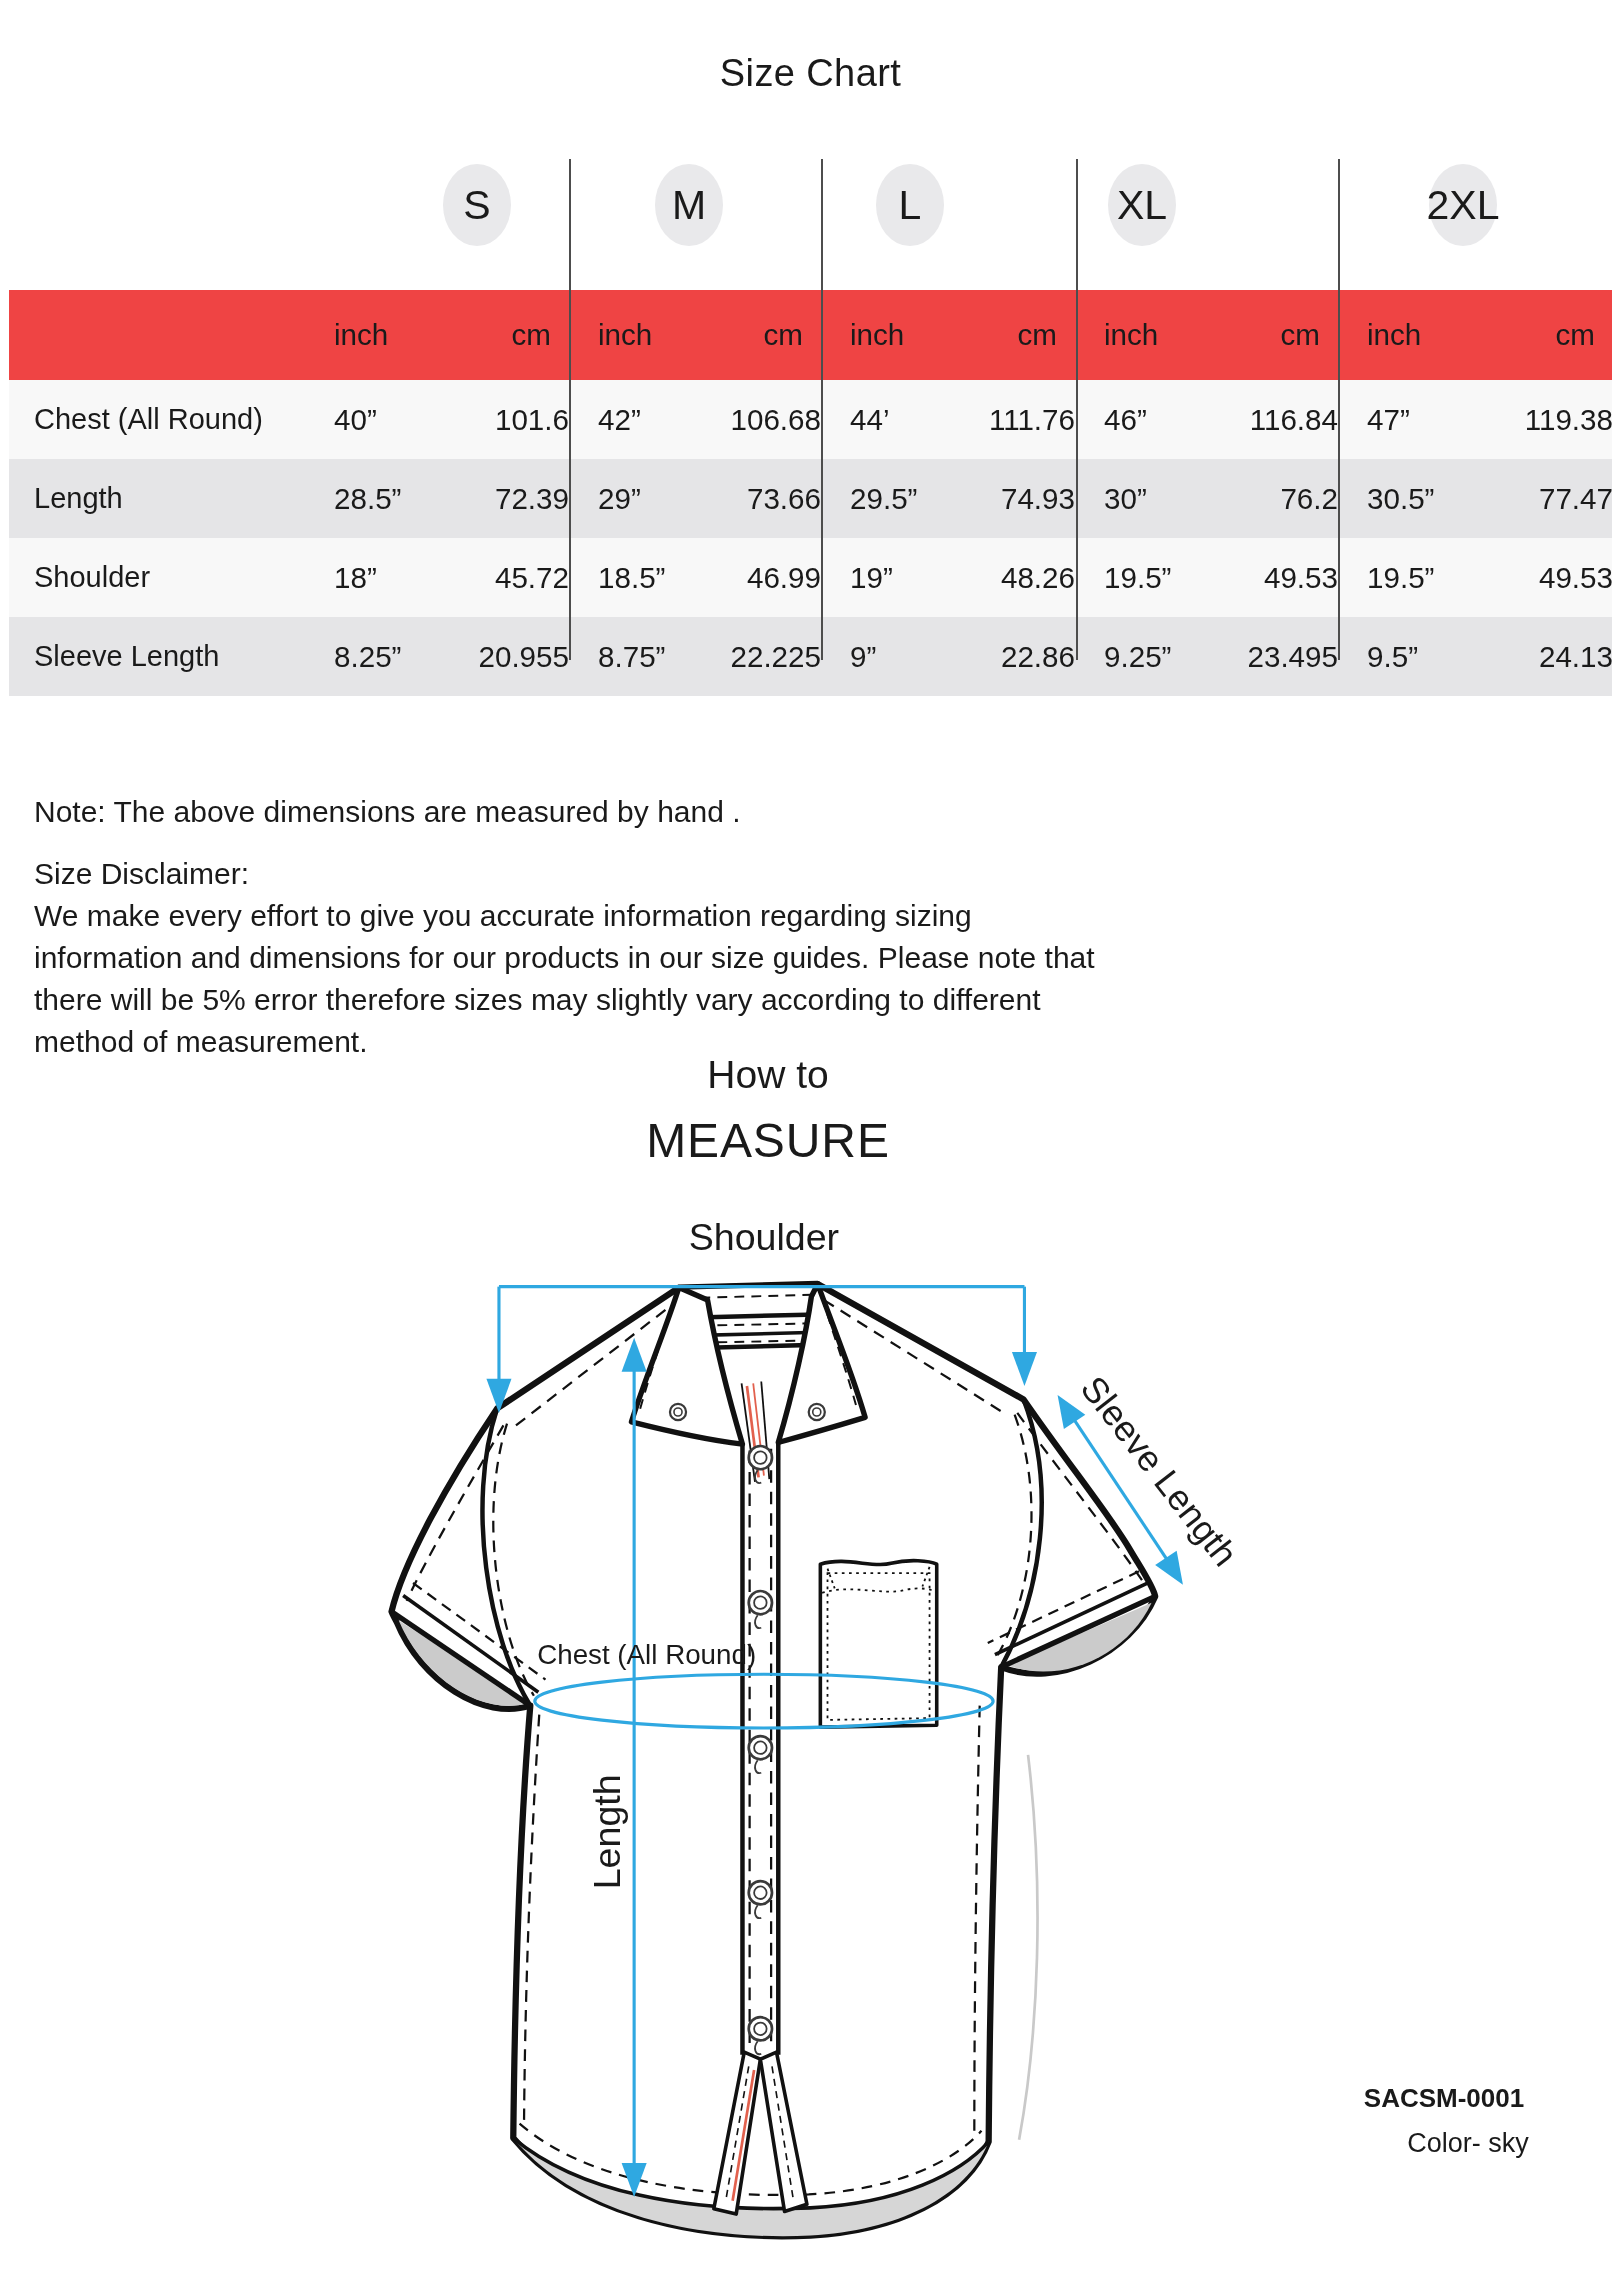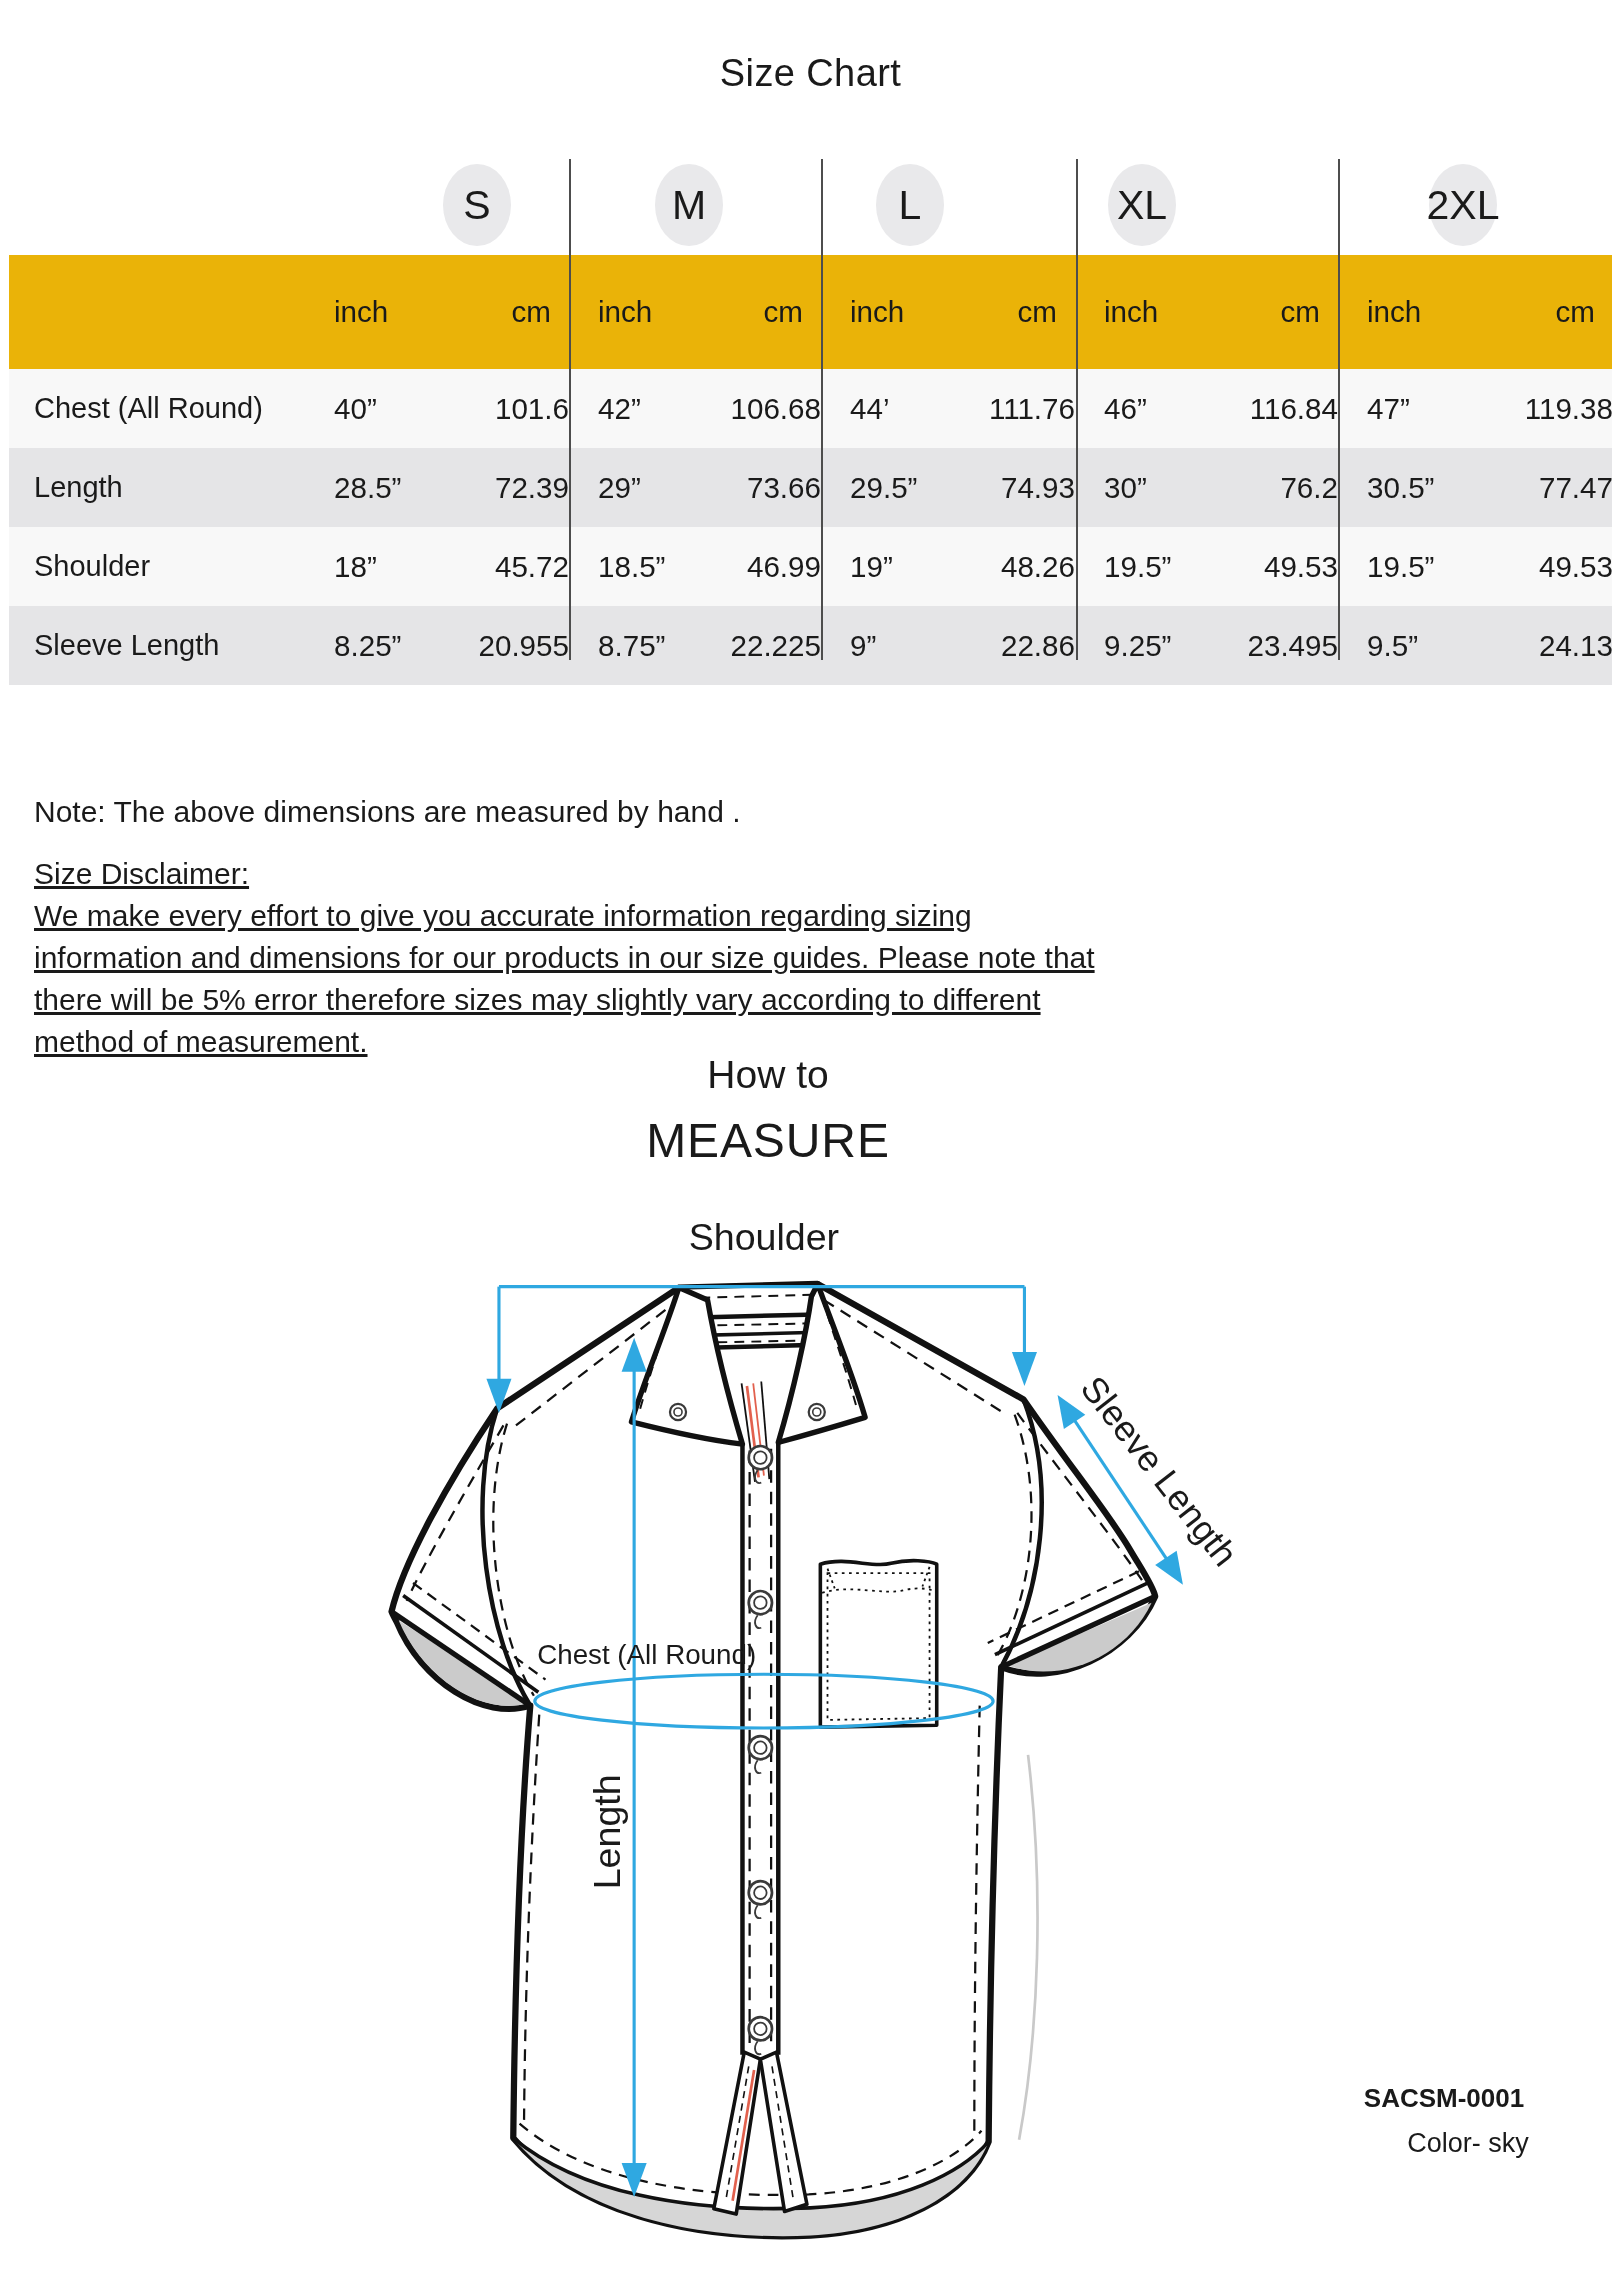--- a/index.html
+++ b/index.html
@@ -13,33 +13,33 @@
   }
   
   .size-table{position:absolute;left:9px;top:159px;width:1603px;}
   .sizes-row{position:relative;height:96px;}
   .size-bubble{
     position:absolute;top:5.4px;width:68px;height:82px;border-radius:50%;
     background:#e9e9eb;display:flex;align-items:center;justify-content:center;
     font-size:41px;
   }
   .grid-row{display:grid;grid-template-columns:296px 134px 130px 126px 126px 127px 127px 131px 132px 142px 133px;align-items:center;}
-  .head-row{height:114px;background:#eab308;font-size:29.6px;}
+  .head-row{height:90px;background:#ef4444;font-size:29.6px;margin-top:35px;}
   .data-row{height:79px;font-size:29.6px;}
   .row-light{background:#f8f8f8;}
   .row-gray{background:#e5e5e7;}
   .cell-label{padding-left:25px;font-size:29px;}
   .cell-in{text-align:left;padding-left:29px;}
   .cell-cm{text-align:right;}
   .head-row .cell-cm{padding-right:18px;}
   .vline{position:absolute;top:0;width:1.8px;height:501px;background:#4d4d4d;}
   
   .note{position:absolute;left:34px;top:795px;font-size:30px;}
   .disclaimer{position:absolute;left:34px;top:853px;font-size:30px;line-height:42px;}
-  .disclaimer div{white-space:nowrap;text-decoration:underline;}
+  .disclaimer div{white-space:nowrap;}
   .howto{position:absolute;left:768px;top:1053px;transform:translateX(-50%);text-align:center;}
   .howto-line1{font-size:39px;}
   .howto-line2{font-size:48px;margin-top:16px;letter-spacing:0.9px;}
   
   .diagram{position:absolute;left:0;top:1164px;width:1621px;height:1128px;}
   svg text{font-family:"Liberation Sans",sans-serif;fill:#1a1a1a;}
   .footer-code{position:absolute;left:1444px;top:2083px;transform:translateX(-50%);font-size:26px;font-weight:bold;}
   .footer-color{position:absolute;left:1444px;top:2128px;transform:translateX(-50%);font-size:27px;margin-left:24px;}
 </style>
 </head>

